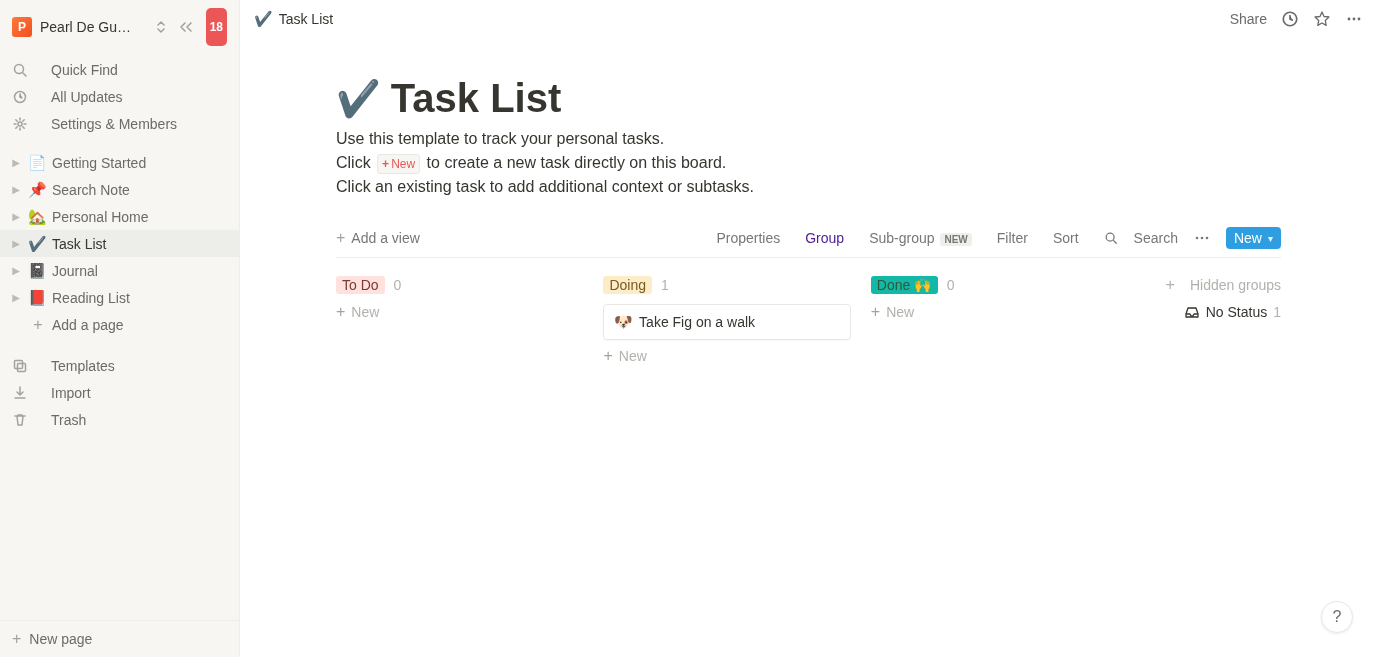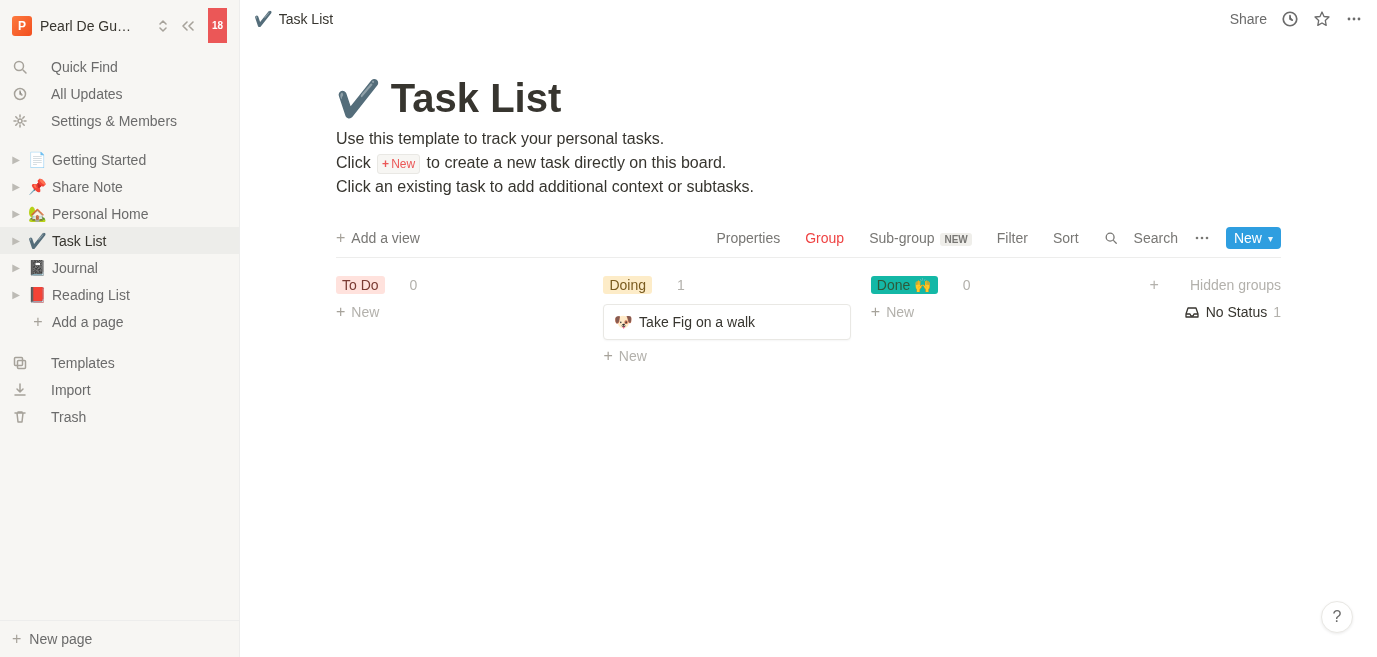--- a/index.html
+++ b/index.html
@@ -41,24 +41,24 @@
     .workspace-name {
       flex: 1;
       font-weight: 500;
       white-space: nowrap; overflow: hidden; text-overflow: ellipsis;
     }
     .ws-chevrons { color: #a6a29a; font-size: 12px; }
     .collapse-btn { color: #a6a29a; font-size: 14px; margin-left: 4px; }
     .notif-badge {
       background: #eb5757;
       color: #fff;
-      font-size: 10px;
+      font-size: 12px;
       font-weight: 600;
       padding: 12px 4px;
-      border-radius: 0;
+      border-radius: 5px;
       margin-left: 4px;
     }
     .sidebar-section { padding: 2px 0; }
     .sidebar-item {
       display: flex;
       align-items: center;
       padding: 3px 12px;
       gap: 21px;
       color: #6b6b6b;
       cursor: pointer;
@@ -133,21 +133,21 @@
       margin-top: 28px;
       padding-bottom: 8px;
       border-bottom: 1px solid #ededec;
       gap: 16px;
       color: #787774;
       font-size: 14px;
     }
     .add-view { display: flex; align-items: center; gap: 6px; cursor: pointer; }
     .db-spacer { flex: 1; }
     .db-link { cursor: pointer; margin-left: 9px; }
-    .db-link.active { color: #ef4444; }
+    .db-link.active { color: #4c1d95; }
     .badge-new {
       background: #efeeea; color: #787774;
       font-size: 10px; font-weight: 600;
       padding: 1px 4px; border-radius: 3px; margin-left: 2px;
     }
     .db-icon { color: #787774; display: inline-flex; align-items: center; cursor: pointer; }
     .new-btn {
       background: #2e9ee0;
       color: #fff;
       border-radius: 4px;
@@ -155,21 +155,21 @@
       font-size: 14px;
       display: flex; align-items: center; gap: 6px;
       cursor: pointer;
     }
     .new-btn .caret { font-size: 10px; opacity: .9; }
 
     
     .board { display: flex; gap: 20px; margin-top: 18px; align-items: flex-start; }
     .column { width: 260px; }
     .column.narrow { width: 150px; text-align: right; }
-    .col-header { display: flex; align-items: center; gap: 25px; font-size: 14px; margin-bottom: 10px; }
+    .col-header { display: flex; align-items: center; gap: 9px; font-size: 14px; margin-bottom: 10px; }
     .column.narrow .col-header { justify-content: flex-end; }
     .status-tag { padding: 1px 6px; border-radius: 3px; font-size: 14px; }
     .status-todo { background: #ffe2dd; color: #7a3a32; }
     .status-doing { background: #fdecc8; color: #7a5b1f; }
     .status-done { background: #14b8a6; color: #2d5a3a; }
     .col-count { color: #b3b1ac; font-size: 14px; }
     .col-add { color: #b3b1ac; font-size: 16px; margin-left: auto; cursor: pointer; }
     .column.narrow .col-add { margin-left: 0; margin-right: 6px; order: -1; }
     .card {
       border: 1px solid #e9e8e4;
@@ -254,21 +254,21 @@
 
   <div class="page-list">
     <div class="page-item">
       <span class="page-toggle">▶</span>
       <span class="page-emoji">📄</span>
       <span class="page-label">Getting Started</span>
     </div>
     <div class="page-item">
       <span class="page-toggle">▶</span>
       <span class="page-emoji">📌</span>
-      <span class="page-label">Share Note</span>
+      <span class="page-label">Search Note</span>
     </div>
     <div class="page-item">
       <span class="page-toggle">▶</span>
       <span class="page-emoji">🏡</span>
       <span class="page-label">Personal Home</span>
     </div>
     <div class="page-item active">
       <span class="page-toggle">▶</span>
       <span class="page-emoji">✔️</span>
       <span class="page-label">Task List</span>

